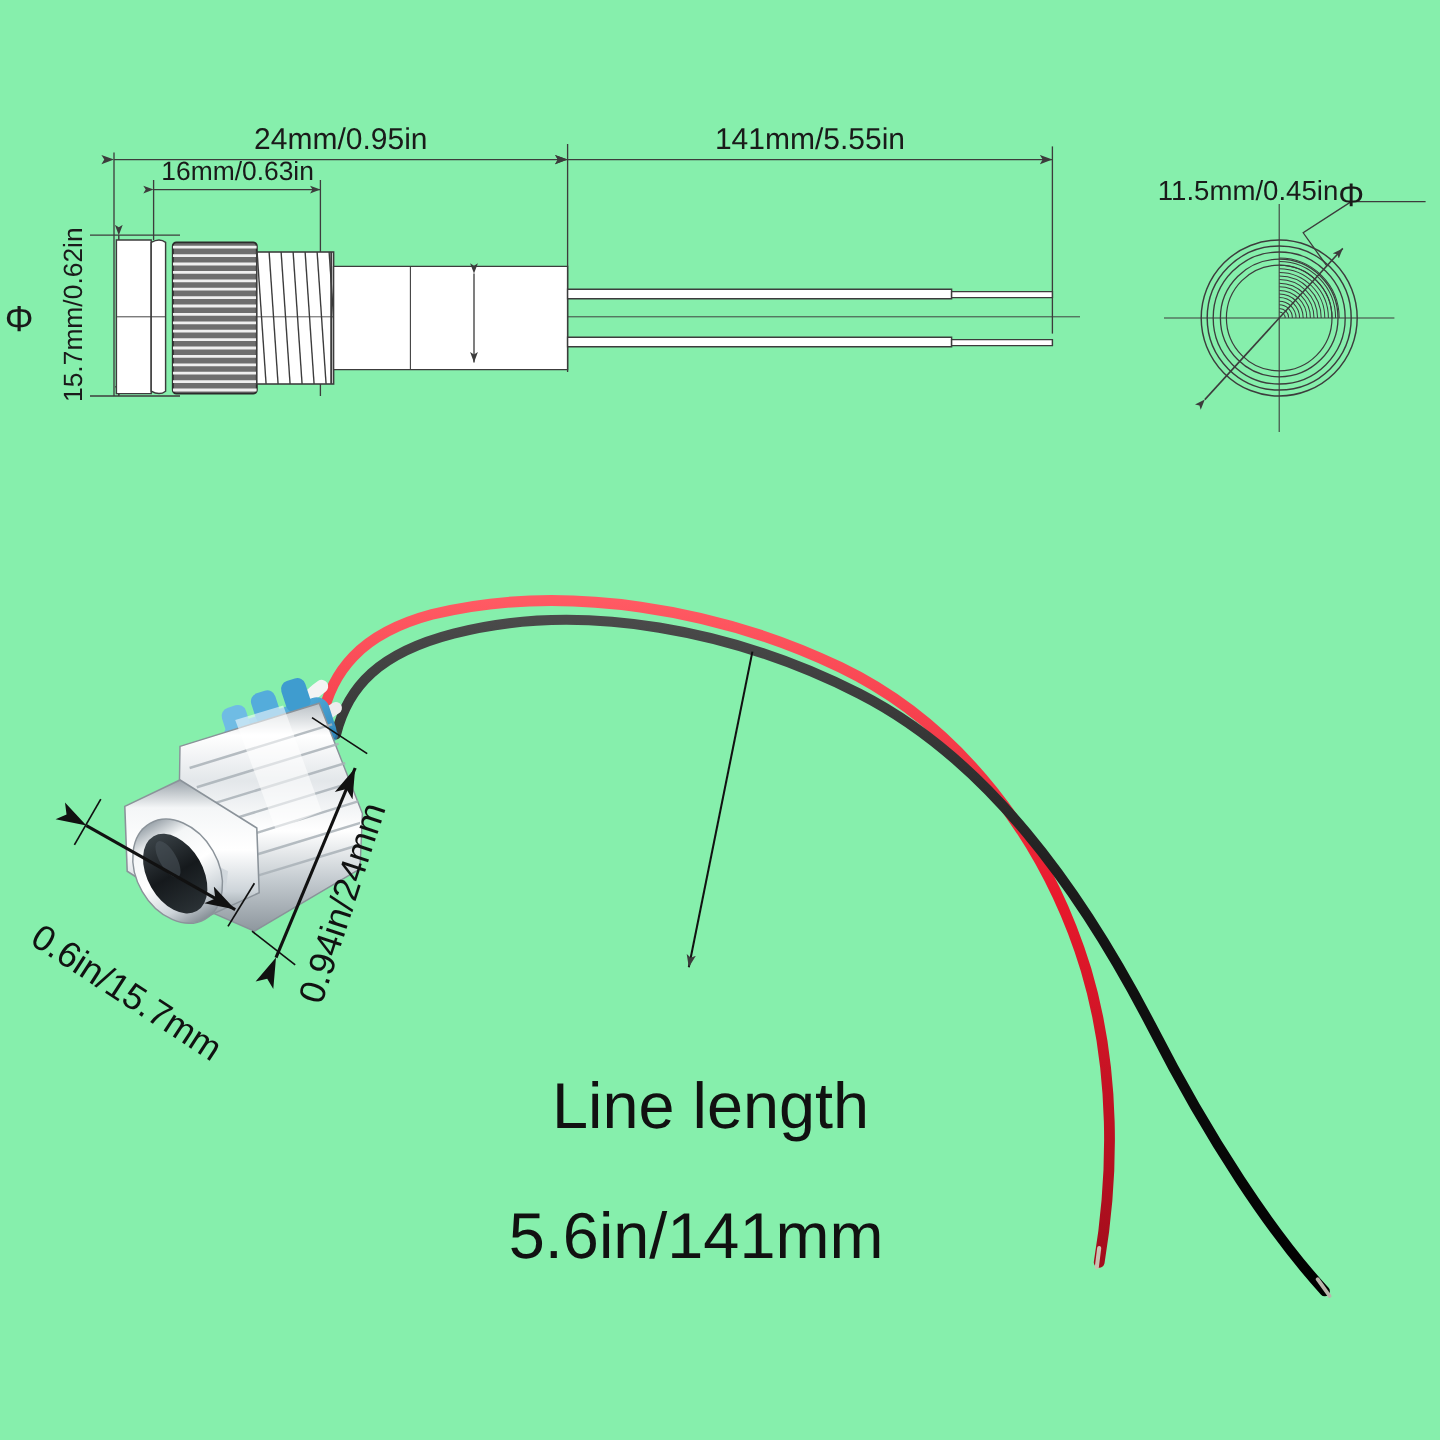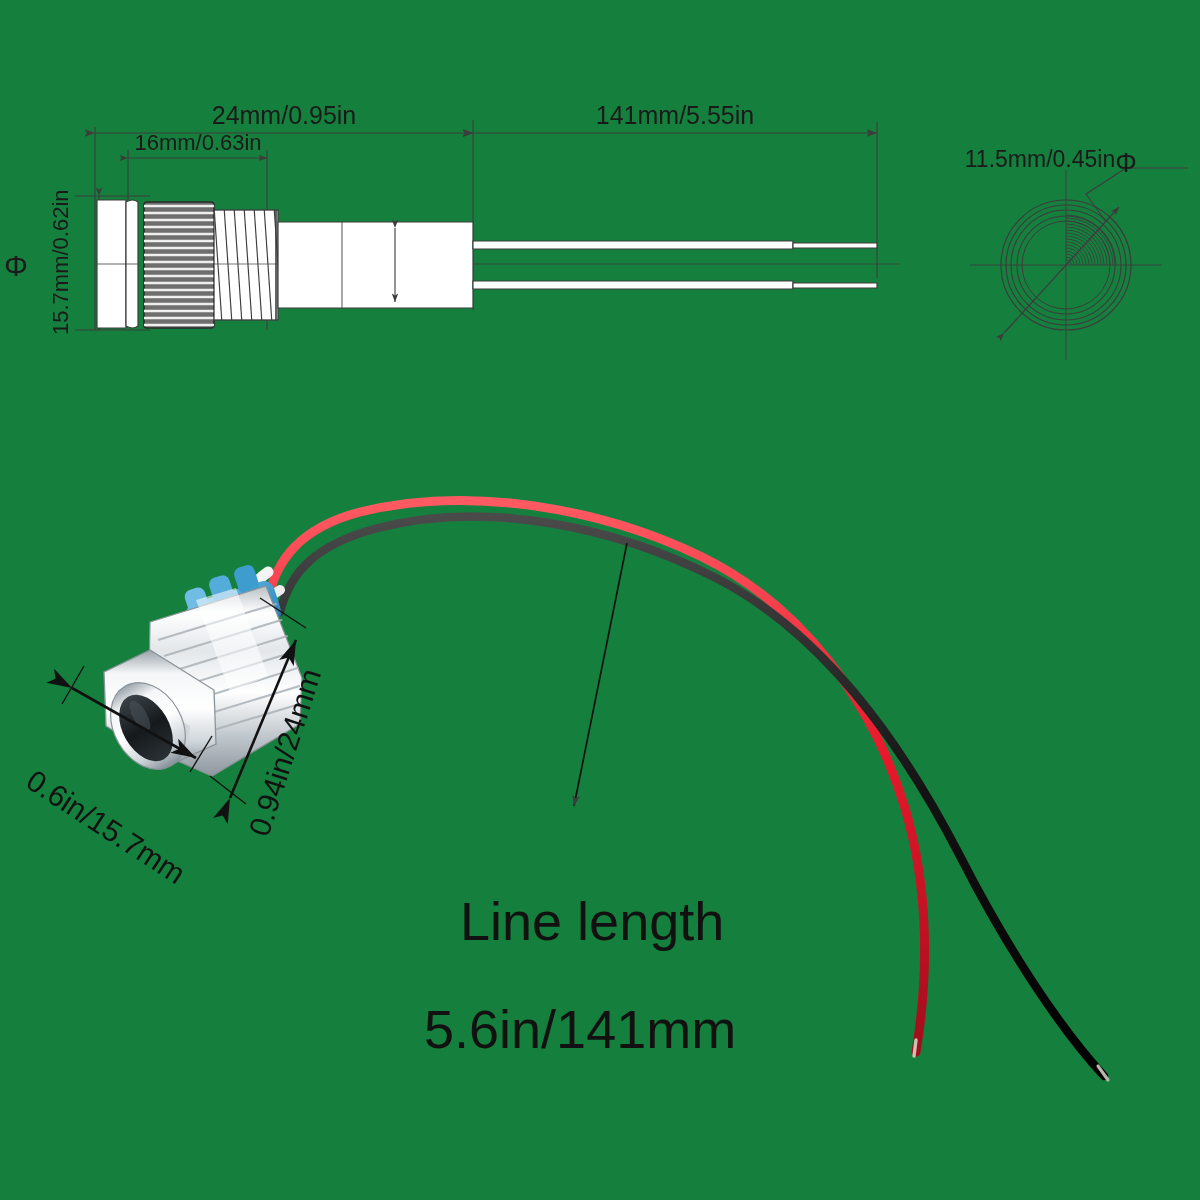--- a/index.html
+++ b/index.html
@@ -1,19 +1,19 @@
 <!DOCTYPE html>
 <html><head>
 <meta charset="utf-8">
 <title>Indicator Light Dimension Diagram</title>
 <style>
   html,body{margin:0;padding:0;background:#ffffff;}
   body{width:1200px;height:1200px;overflow:hidden;
        font-family:"Liberation Sans","DejaVu Sans",sans-serif;color:#1a1a1a;}
-  #stage{position:relative;width:1200px;height:1200px;background:#15803d;text-align:right;}
+  #stage{position:relative;width:1200px;height:1200px;background:#86efac;text-align:right;}
   #stage svg{position:absolute;left:0;top:0;}
   .dimtext{font-family:"Liberation Sans","DejaVu Sans",sans-serif;fill:#1a1a1a;}
   .bigtext{font-family:"Liberation Sans","DejaVu Sans",sans-serif;fill:#111111;}
 </style>
 </head>
 <body>
 
 <div id="stage">
 
   <svg width="1200" height="1200" viewBox="0 0 1200 1200">

